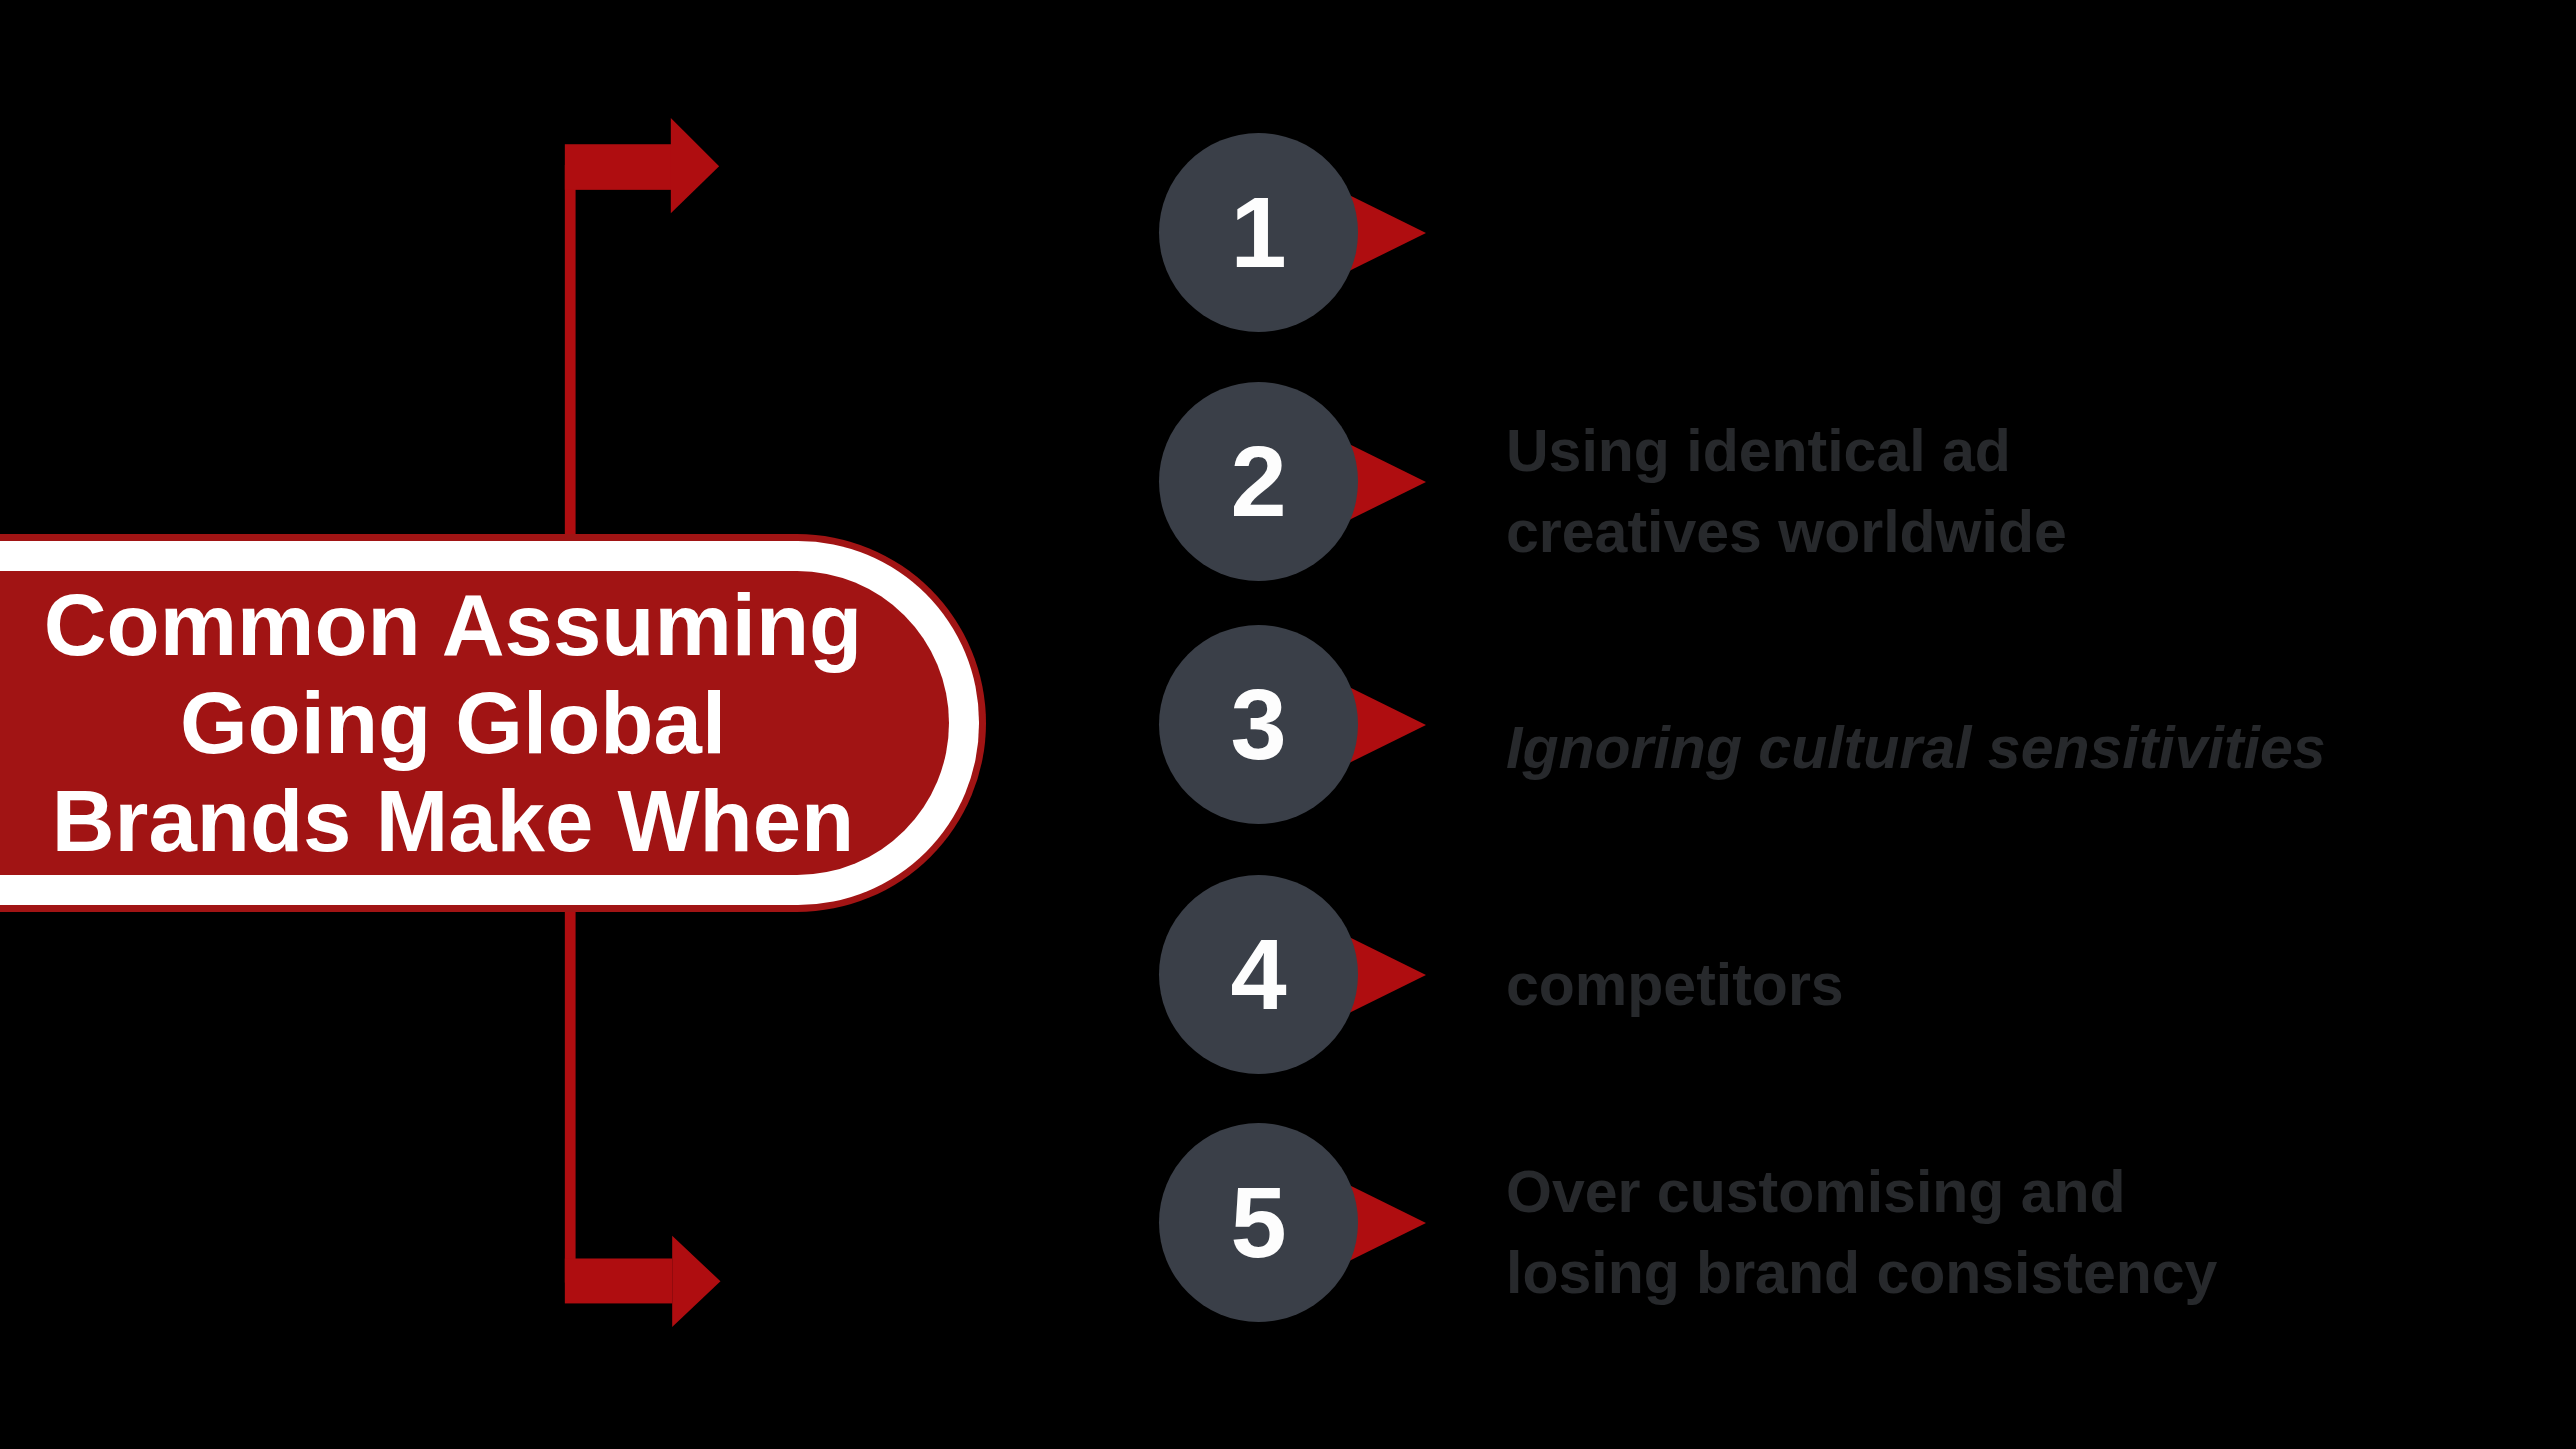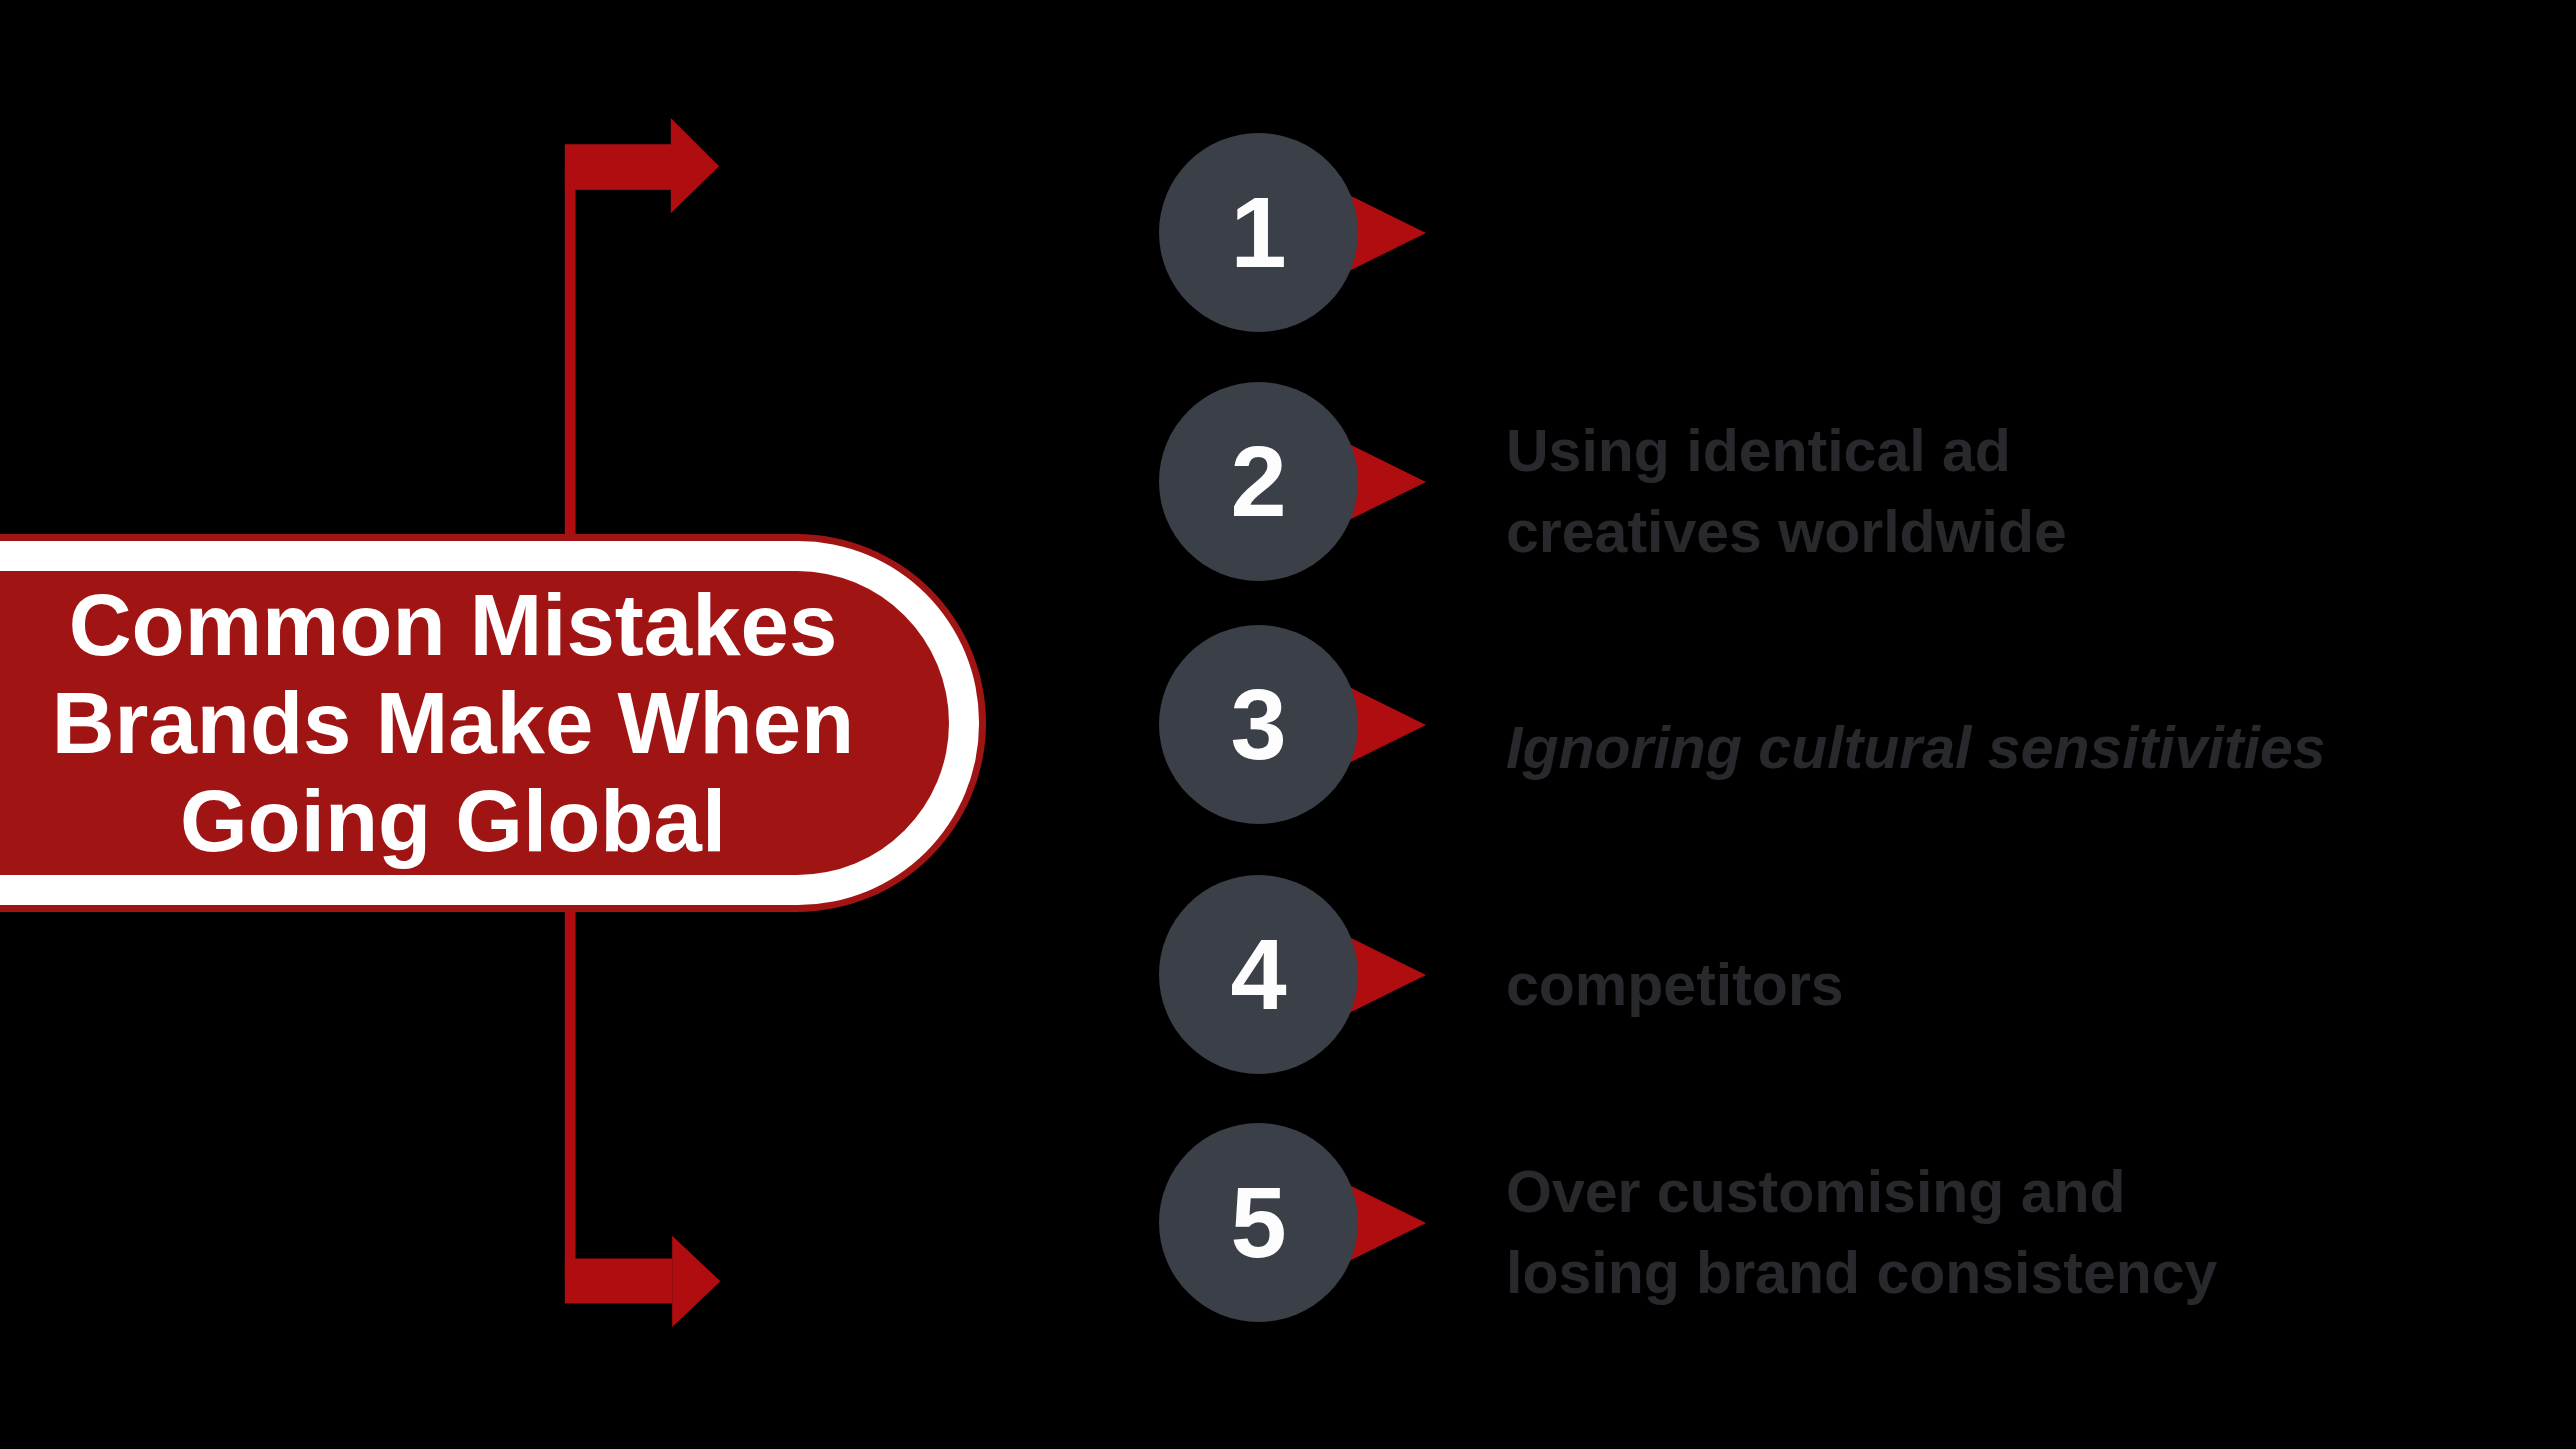--- a/index.html
+++ b/index.html
@@ -153,23 +153,23 @@
     <polygon class="red" points="1000,176 1072,248 1000,318"></polygon>
     <rect class="red" x="842" y="1876" width="160" height="67"></rect>
     <polygon class="red" points="1002,1842 1074,1910 1002,1978"></polygon>
   </svg>
 
   <div class="pill">
     <div class="ring-white">
       <div class="pill-inner"></div>
     </div>
     <div class="title">
-      <div>Common Mistakes</div>
+      <div>Common Assuming</div>
+      <div>Going Global</div>
       <div>Brands Make When</div>
-      <div>Going Global</div>
     </div>
   </div>
 
   <div class="item item-1">
     <div class="tri"></div>
     <div class="circle">
       <span class="num">1</span>
     </div>
   </div>
 

